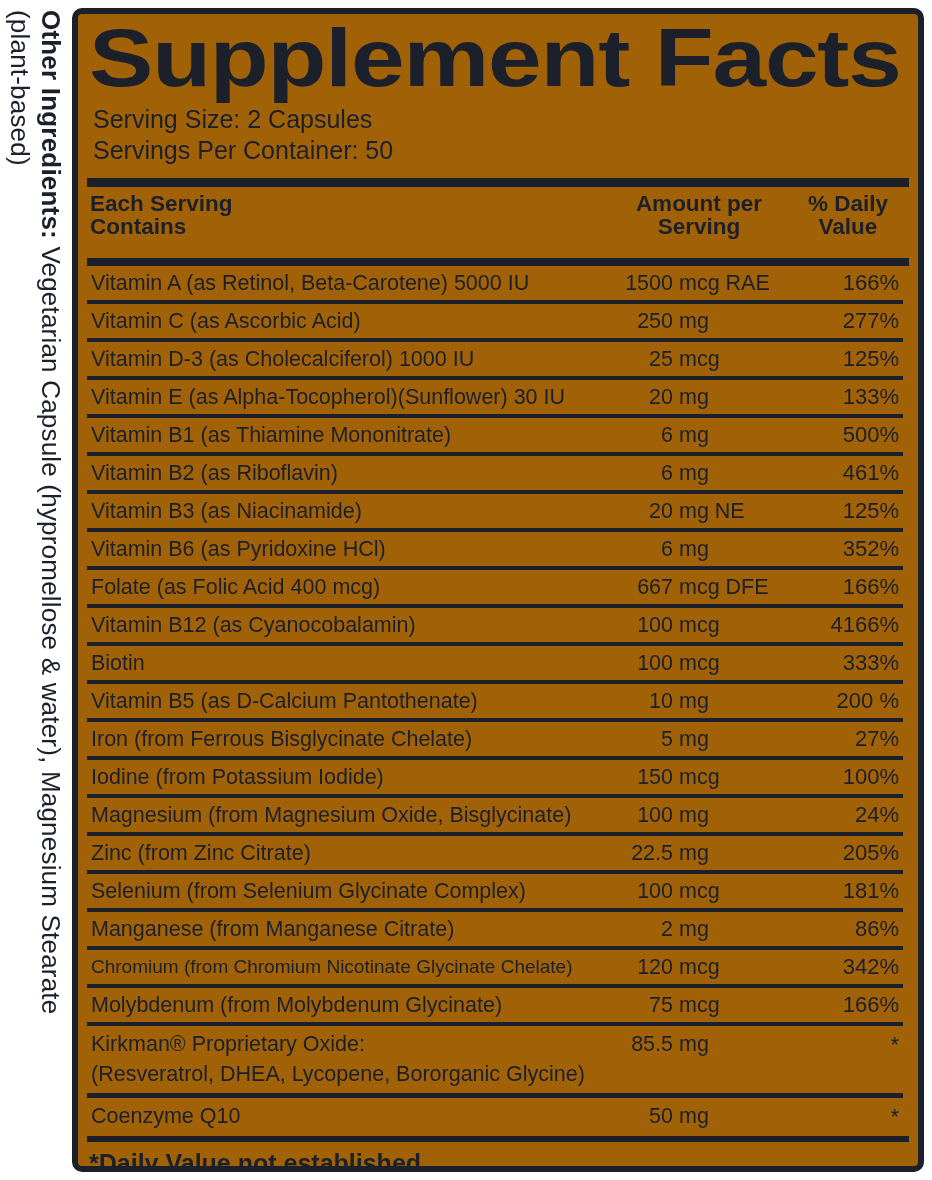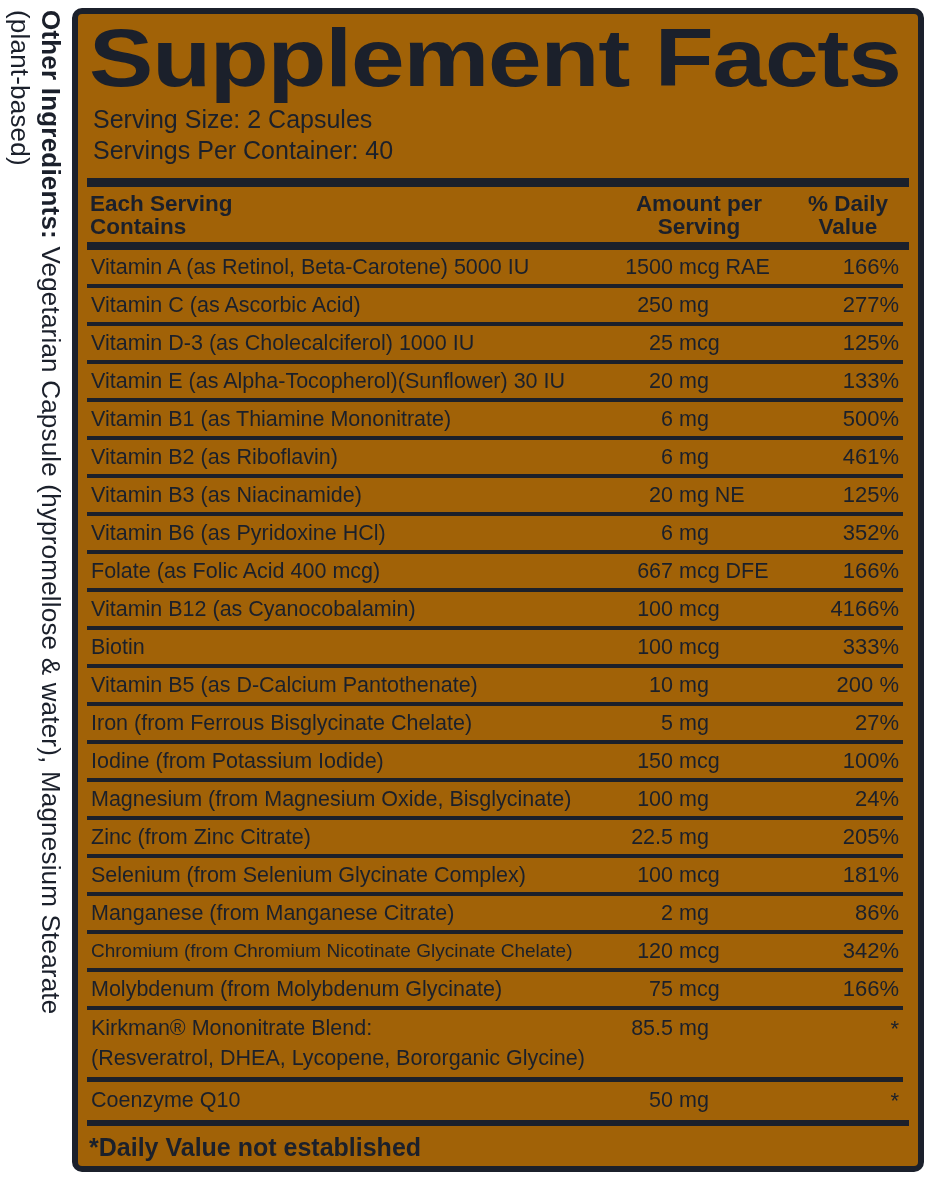--- a/index.html
+++ b/index.html
@@ -33,21 +33,21 @@
   .serving{ font-size:25px; line-height:31px; margin-left:6px; }
   .serving:first-of-type{ margin-top:4px; }
 
   .bar{ background:var(--ink); flex:none; }
   .bar-top{ height:9px; margin-top:12px; }
   .bar-mid{ height:8px; }
   .bar-row{ height:4px; margin-right:6px; }
   .bar-blend{ height:5px; margin-right:6px; }
   .bar-foot{ height:6px; }
 
-  .thead{ display:flex; align-items:flex-end; padding:3px 0 4px 0; }
+  .thead{ display:flex; align-items:flex-end; padding:3px 0 20px 0; }
   .th{ font-weight:bold; font-size:22.5px; line-height:23px; padding-top:2px; }
   .th span{ display:block; }
   .th-name{ flex:1; padding-left:3px; }
   .th-amt{ width:168px; text-align:center; }
   .th-dv{ width:122px; text-align:center; }
   .vdiv{ width:4px; background:var(--ink); margin:2px 0; flex:none; }
 
   .row{ display:flex; align-items:center; height:34px; }
   .c-name{ flex:1; min-width:0; padding-left:4px; font-size:21.5px; white-space:nowrap; }
   .c-amt{ width:206px; flex:none; display:flex; align-items:center; font-size:21.5px; }
@@ -64,21 +64,21 @@
 <body>
 
 <div class="page">
 
   <aside class="sidebar"><span class="si-bold">Other Ingredients:</span> <span>Vegetarian Capsule (hypromellose &amp; water), Magnesium Stearate</span><br><span>(plant-based)</span></aside>
 
   <main class="box">
     <h1 class="title"><span id="title-text" style="transform: scaleX(1.176);">Supplement Facts</span></h1>
 
     <div class="serving">Serving Size: 2 Capsules</div>
-    <div class="serving">Servings Per Container: 40</div>
+    <div class="serving">Servings Per Container: 50</div>
 
     <div class="bar bar-top"></div>
 
     <div class="thead">
       <div class="th th-name">
         <span>Each Serving</span>
         <span>Contains</span>
       </div>
       <div class="vdiv"></div>
       <div class="th th-amt">
@@ -291,21 +291,21 @@
       <span class="amt-num">75</span>
       <span class="amt-unit">mcg</span>
     </div>
     <div class="c-dv">166%</div>
   </div>
   <div class="bar bar-row"></div>
 </div>
     <div id="blends">
   <div class="blend">
     <div class="row">
-      <div class="c-name">Kirkman® Mononitrate Blend:</div>
+      <div class="c-name">Kirkman® Proprietary Oxide:</div>
       <div class="c-amt">
         <span class="amt-num">85.5</span>
         <span class="amt-unit">mg</span>
       </div>
       <div class="c-dv">*</div>
     </div>
     <div class="blend-detail">(Resveratrol, DHEA, Lycopene, Bororganic Glycine)</div>
   </div>
 <div class="bar bar-blend"></div>
   <div class="blend">

